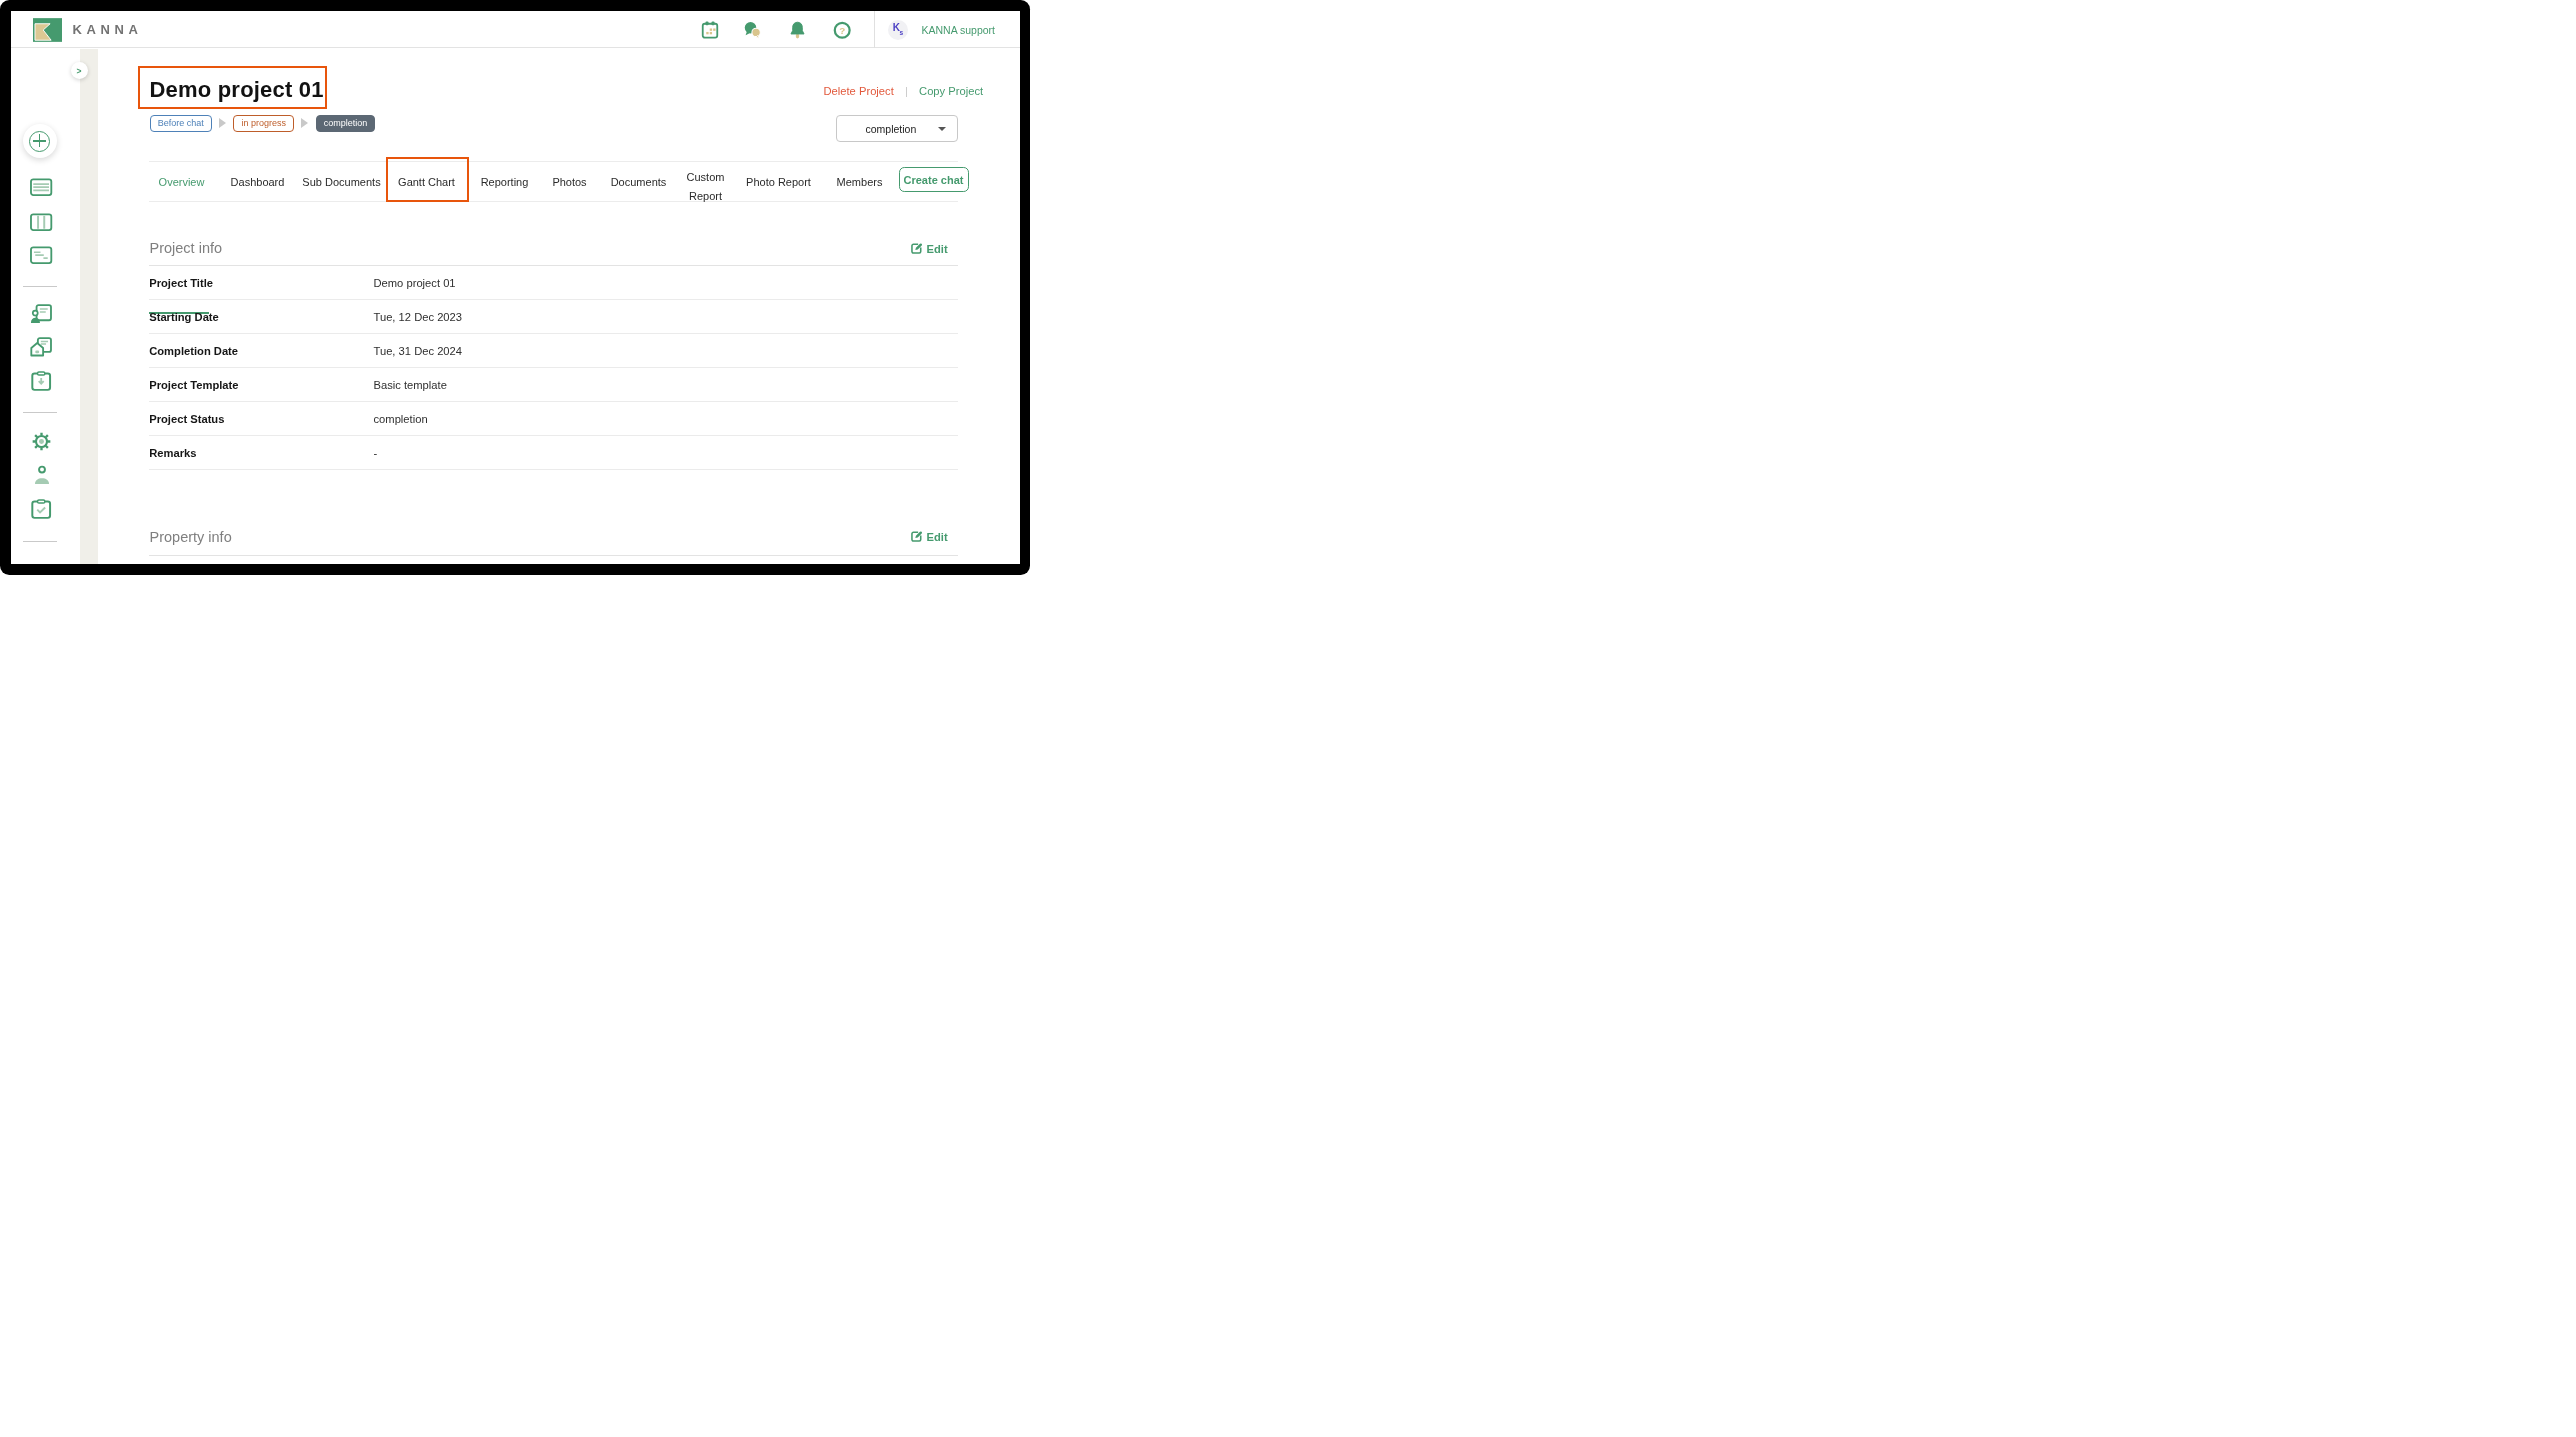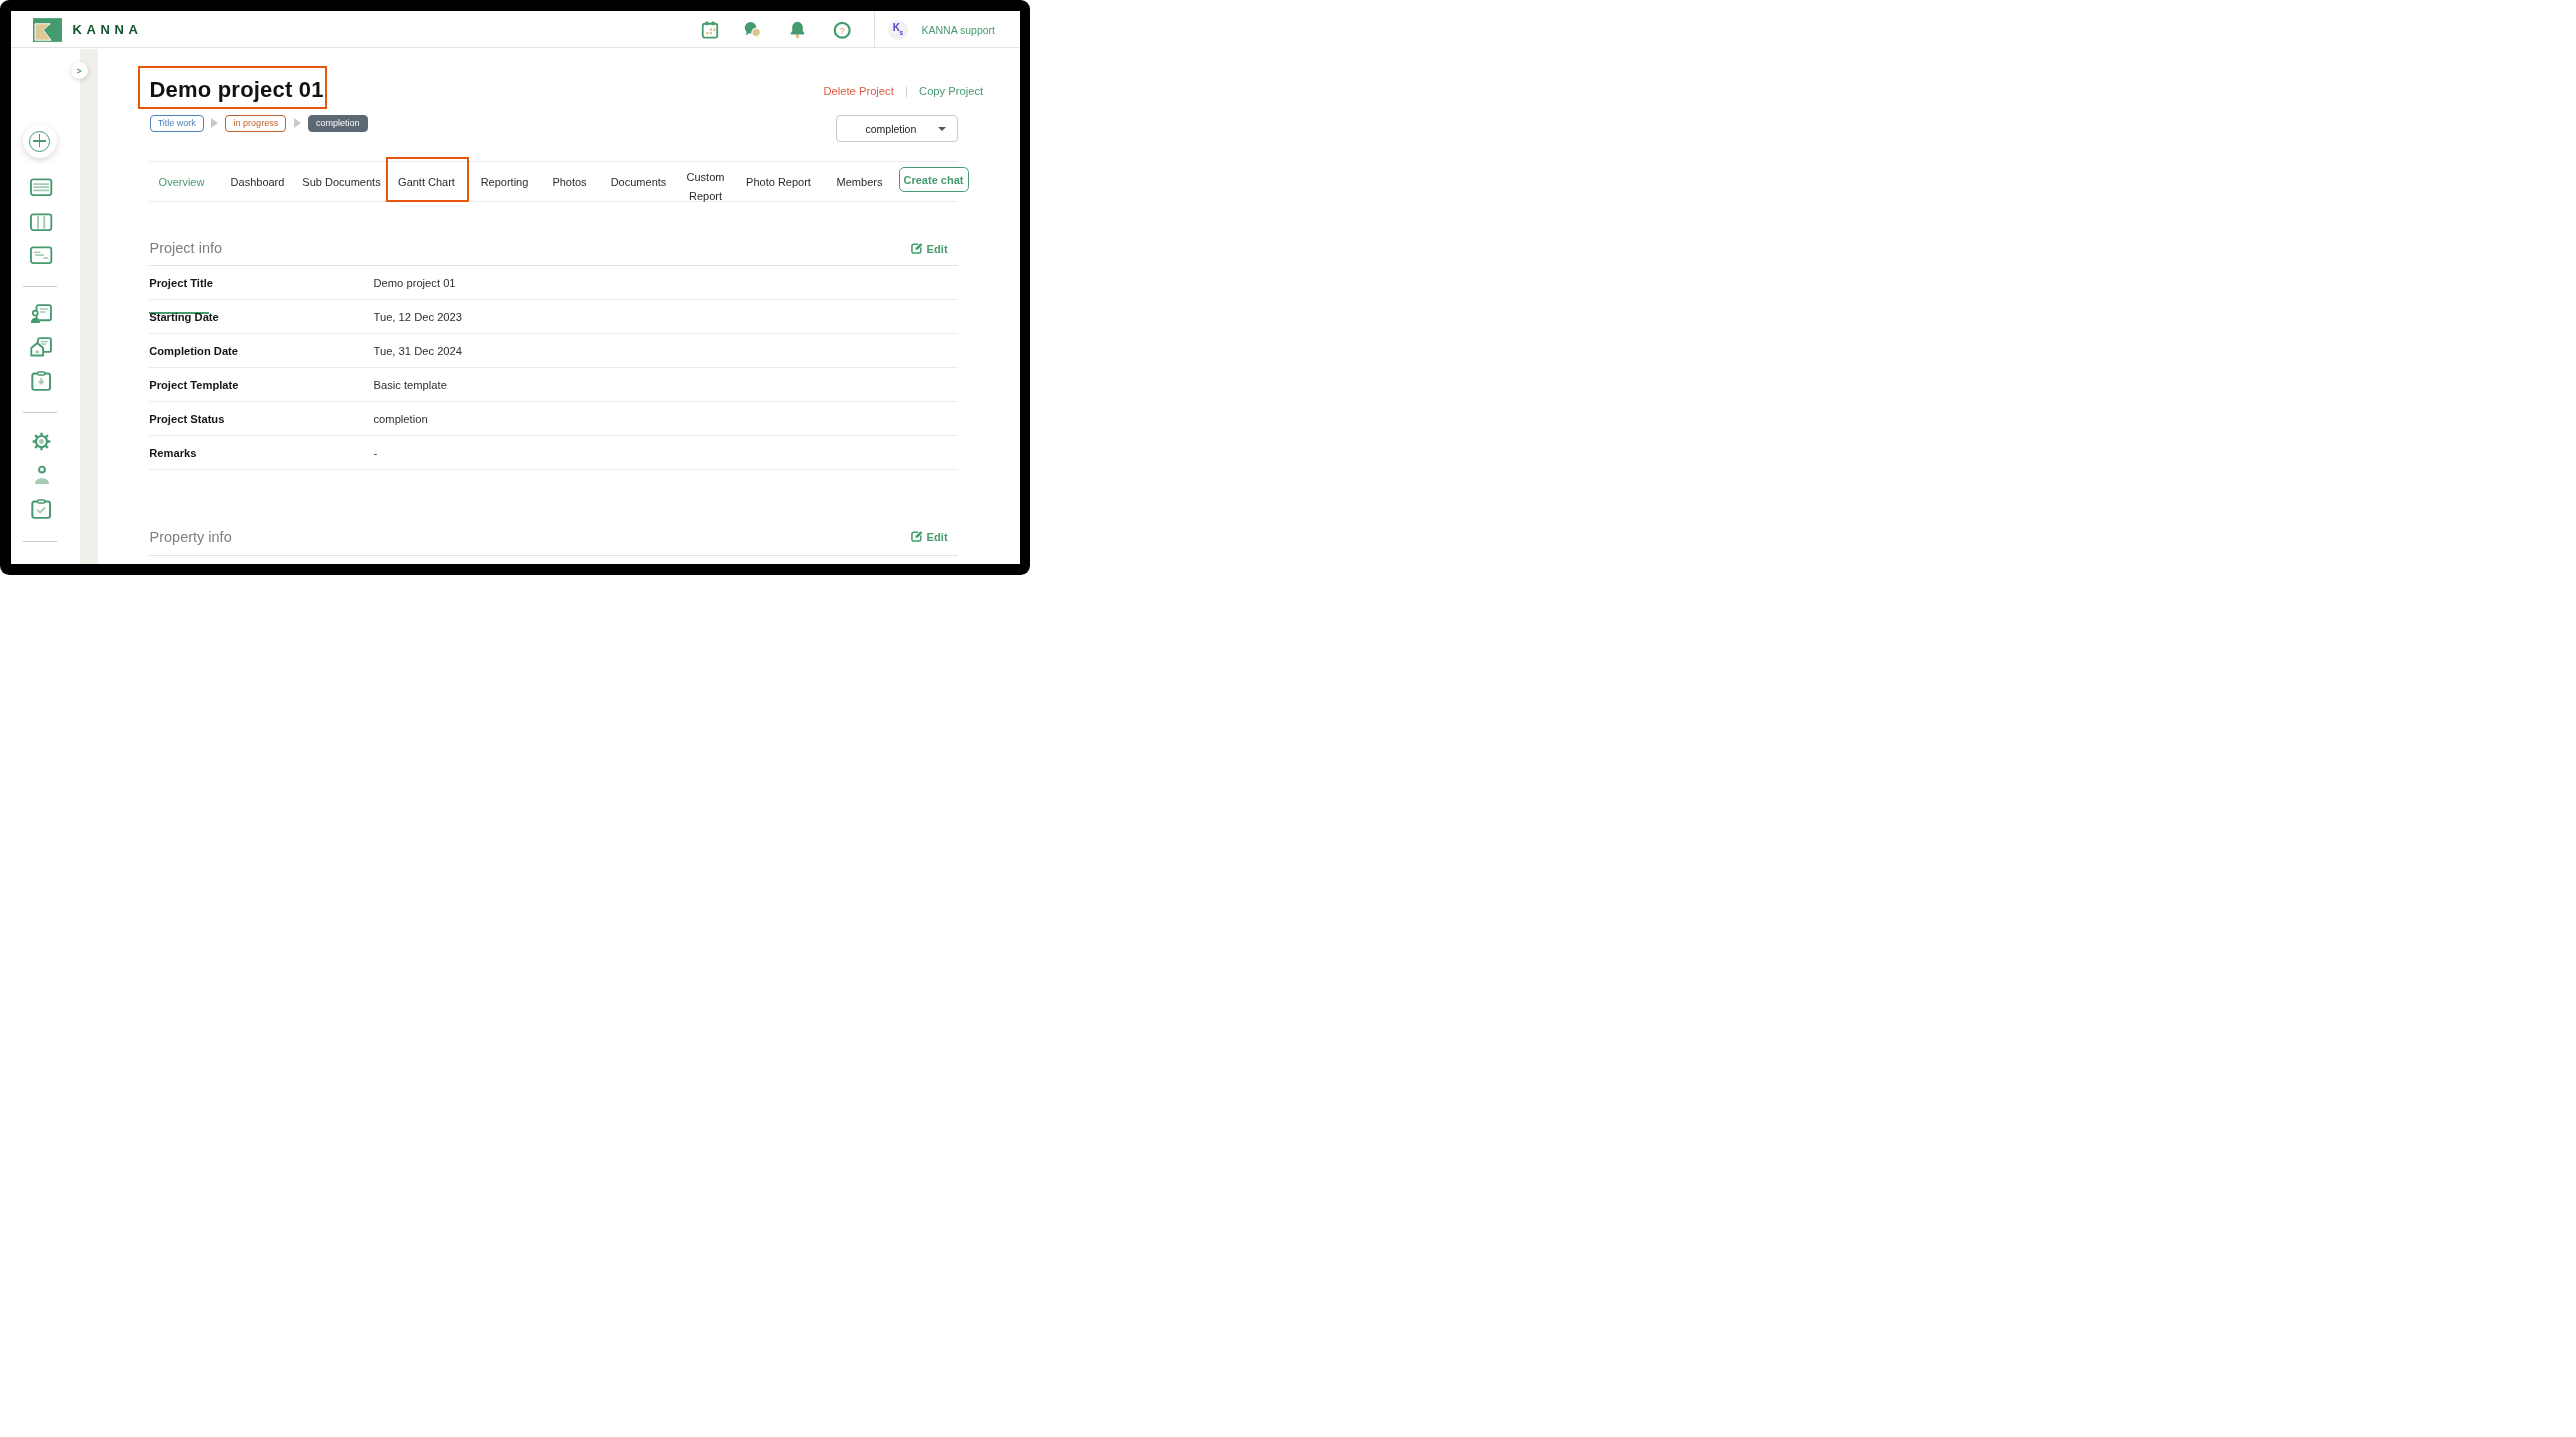--- a/index.html
+++ b/index.html
@@ -5,21 +5,21 @@
   * { box-sizing: border-box; margin: 0; padding: 0; }
   html,body { background:#ffffff; }
   body { font-family: "Liberation Sans", "DejaVu Sans", sans-serif; }
 
   .frame { position:relative; width:1030px; height:575px; background:#000; border-radius:9.2px; overflow:hidden; }
   .app   { position:absolute; left:10.5px; top:11.2px; width:1009px; height:553px; background:#fff; overflow:hidden; }
 
   
   .app-header { position:absolute; left:0; top:0; width:1009px; height:37px; background:#fff; border-bottom:0.7px solid #e3e3e3; z-index:6; }
   .logo-mark  { position:absolute; left:22.3px; top:7.2px; width:29px; height:24px; cursor:pointer; }
-  .brand-text { position:absolute; left:62px; top:11.2px; font-size:13px; font-weight:700; letter-spacing:4.6px; color:#14532d; }
+  .brand-text { position:absolute; left:62px; top:11.2px; font-size:13px; font-weight:700; letter-spacing:4.6px; color:#737373; }
   .hicon-btn  { position:absolute; top:6.6px; width:24px; height:24px; display:flex; align-items:center; justify-content:center; cursor:pointer; }
   .hb-calendar { left:687px; } .hb-chat { left:730px; } .hb-bell { left:775px; } .hb-help { left:820px; }
   .header-vdiv { position:absolute; left:863px; top:0; width:0.7px; height:37px; background:#e0e0e0; }
   .avatar { position:absolute; left:877px; top:9.2px; width:20px; height:20px; border-radius:50%; background:#f1f1f4; cursor:pointer; }
   .avatar .a-k { position:absolute; left:5.3px; top:2px;  font-size:10px; font-weight:700; color:#4b3fc4; }
   .avatar .a-s { position:absolute; left:12px; top:8.5px; font-size:6.6px; font-weight:600; color:#4b3fc4; }
   .user-name { position:absolute; left:911px; top:13px; font-size:10.5px; color:#459a6e; cursor:pointer; }
 
   
   .sidebar { position:absolute; left:0; top:38px; width:69px; height:515px; background:#fff; z-index:5; }
@@ -230,21 +230,21 @@
 
       <h1 class="page-title">Demo project 01</h1>
 
       <div class="proj-actions">
         <span class="delete-link">Delete Project</span>
         <span class="actions-sep">|</span>
         <span class="copy-link">Copy Project</span>
       </div>
 
       <div class="status-flow">
-        <div class="badge badge-outline-blue">Title work</div>
+        <div class="badge badge-outline-blue">Before chat</div>
         <div class="flow-arrow"></div>
         <div class="badge badge-outline-orange">in progress</div>
         <div class="flow-arrow"></div>
         <div class="badge badge-filled-slate">completion</div>
       </div>
 
       <div class="status-select">
         <span class="sel-value">completion</span>
         <span class="sel-caret"></span>
       </div>

